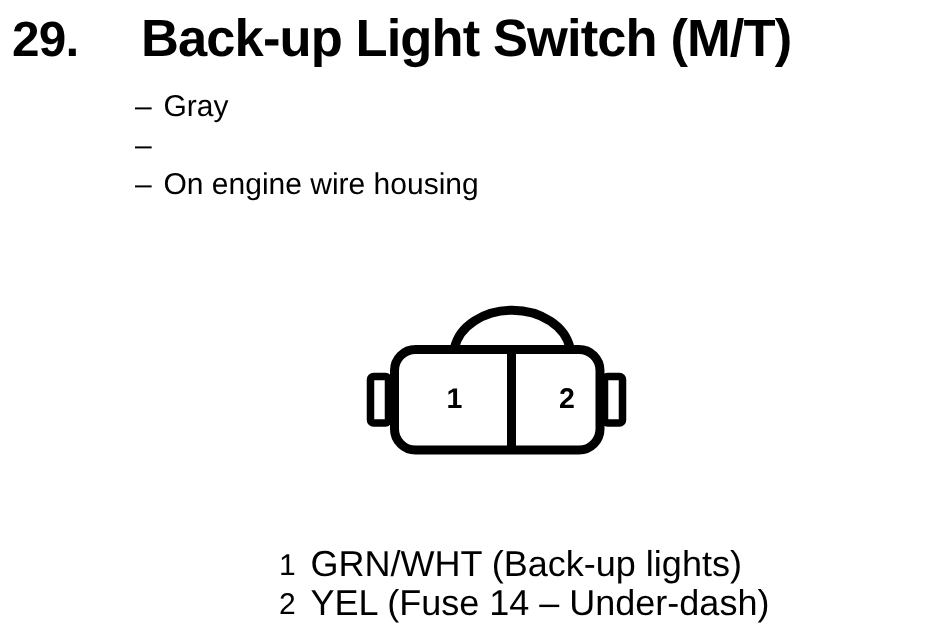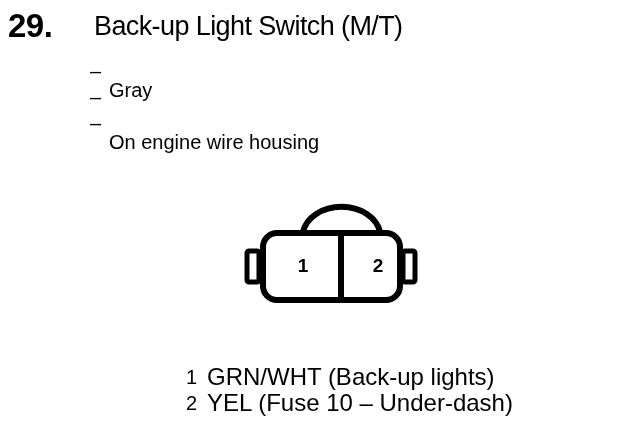--- a/index.html
+++ b/index.html
@@ -37,22 +37,22 @@
     top: 0;
     font-size: 33px;
     font-weight: bold;
     line-height: 40px;
     letter-spacing: -0.5px;
   }
   .item-title {
     position: absolute;
     left: 94px;
     top: 0;
-    font-size: 27px;
-    font-weight: normal;
+    font-size: 35px;
+    font-weight: bold;
     line-height: 40px;
     letter-spacing: -0.6px;
     white-space: nowrap;
   }
 
   
   .spec-list {
     position: absolute;
     left: 90px;
     top: 58px;
@@ -71,21 +71,20 @@
     top: 0;
     font-size: 20px;
     line-height: 26px;
   }
   .spec-text {
     position: absolute;
     left: 19px;
     top: 0;
     font-size: 20px;
     line-height: 26px;
-    margin-top: 19px;
   }
 
   
   .connector-wrap {
     position: absolute;
     left: 236px;
     top: 196px;
     width: 190px;
     height: 116px;
   }
@@ -174,17 +173,17 @@
     </svg>
   </div>
 
   <div class="pin-legend">
     <div class="legend-row">
       <span class="legend-pin">1</span>
       <span class="legend-desc">GRN/WHT (Back-up lights)</span>
     </div>
     <div class="legend-row">
       <span class="legend-pin">2</span>
-      <span class="legend-desc">YEL (Fuse 10 – Under-dash)</span>
+      <span class="legend-desc">YEL (Fuse 14 – Under-dash)</span>
     </div>
   </div>
 
 </div>
 
 </body></html>

